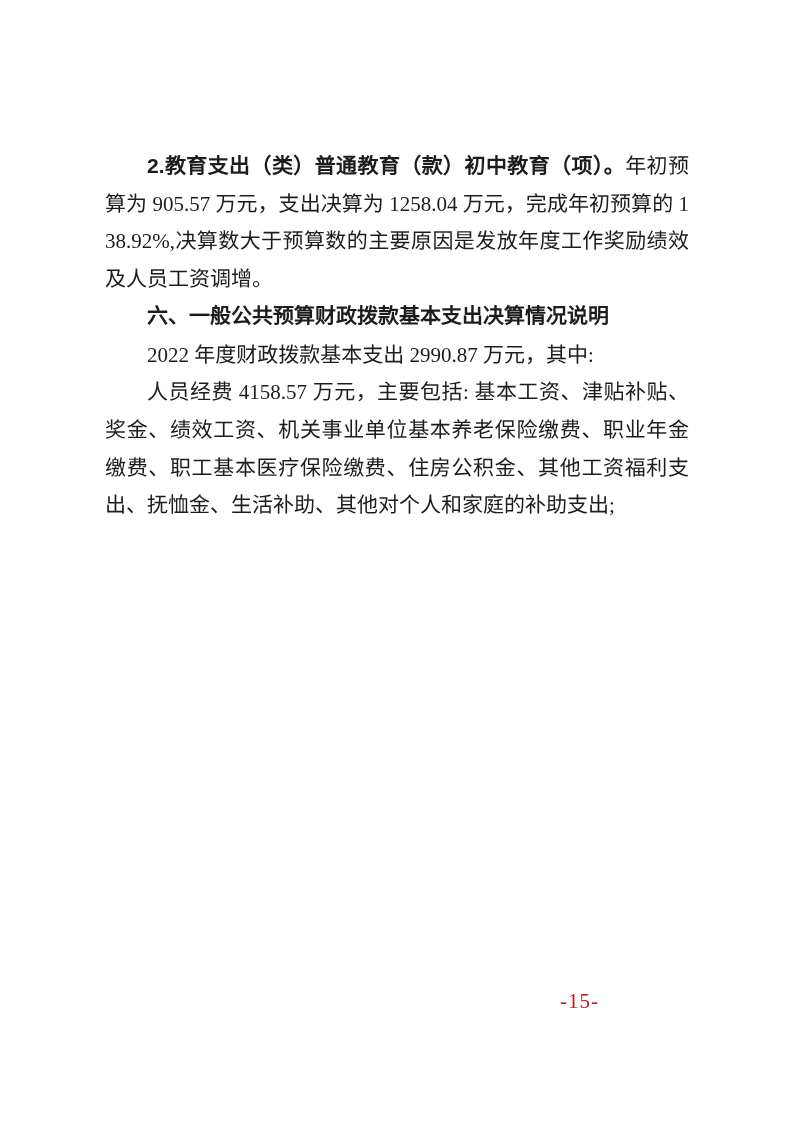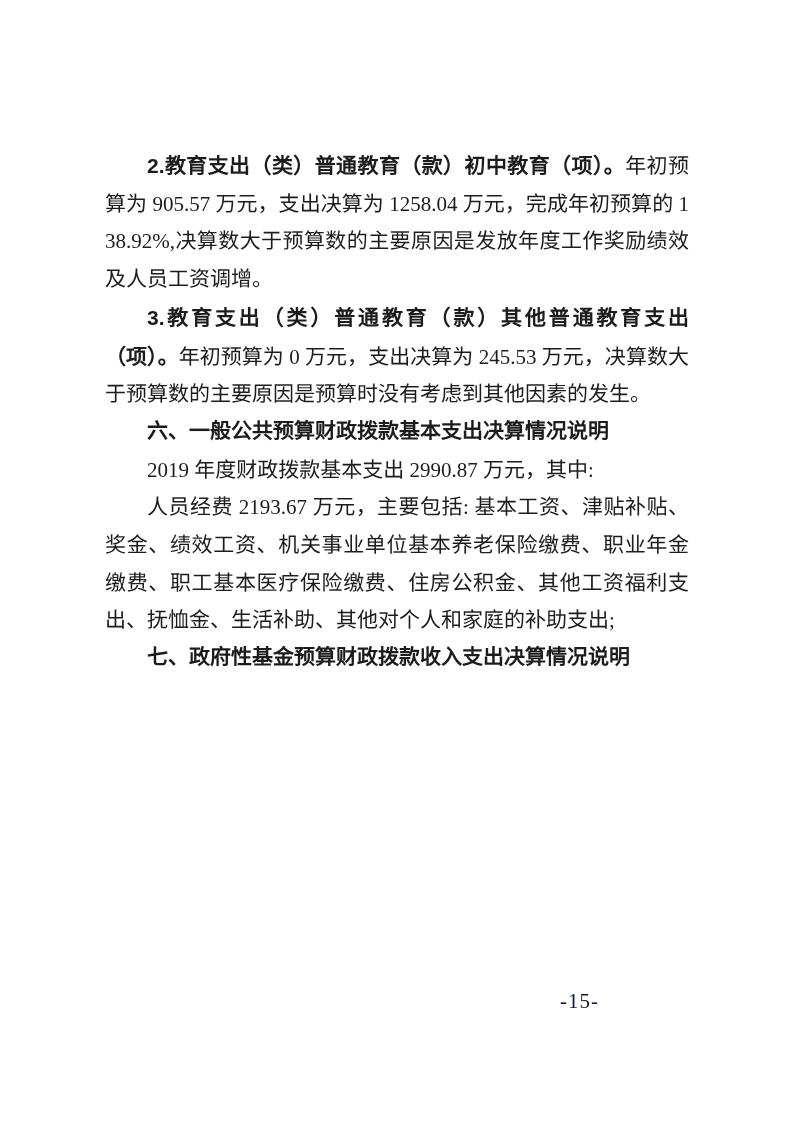--- a/index.html
+++ b/index.html
@@ -45,40 +45,38 @@
     text-indent: 2em;
     word-break: break-all;
   }
   .page-number {
     position: absolute;
     top: 990px;
     right: 98px;
     font-family: "Liberation Serif", "DejaVu Serif", serif;
     font-size: 21px;
     line-height: 22px;
-    color: #0f172a;
+    color: #b91c1c;
     letter-spacing: 1px;
   }
 </style>
 </head>
 <body>
 
 <div class="page">
   <div class="content">
 
     <p class="para"><span class="lead">2.教育支出（类）普通教育（款）初中教育（项）。</span><span>年初预算为 905.57 万元，支出决算为 1258.04 万元，完成年初预算的 138.92%,决算数大于预算数的主要原因是发放年度工作奖励绩效及人员工资调增。</span></p>
 
-    <p class="para"><span class="lead">3.教育支出（类）普通教育（款）其他普通教育支出（项）。</span><span>年初预算为 0 万元，支出决算为 245.53 万元，决算数大于预算数的主要原因是预算时没有考虑到其他因素的发生。</span></p>
 
 
     <p class="section-heading"><span>六、一般公共预算财政拨款基本支出决算情况说明</span></p>
 
-    <p class="para"><span>2019 年度财政拨款基本支出 2990.87 万元，其中:</span></p>
+    <p class="para"><span>2022 年度财政拨款基本支出 2990.87 万元，其中:</span></p>
 
-    <p class="para"><span>人员经费 2193.67 万元，主要包括: 基本工资、津贴补贴、奖金、绩效工资、机关事业单位基本养老保险缴费、职业年金缴费、职工基本医疗保险缴费、住房公积金、其他工资福利支出、抚恤金、生活补助、其他对个人和家庭的补助支出;</span></p>
+    <p class="para"><span>人员经费 4158.57 万元，主要包括: 基本工资、津贴补贴、奖金、绩效工资、机关事业单位基本养老保险缴费、职业年金缴费、职工基本医疗保险缴费、住房公积金、其他工资福利支出、抚恤金、生活补助、其他对个人和家庭的补助支出;</span></p>
 
 
-    <p class="section-heading"><span>七、政府性基金预算财政拨款收入支出决算情况说明</span></p>
 
   </div>
 
   <div class="page-number">-15-</div>
 </div>
 
 </body></html>

